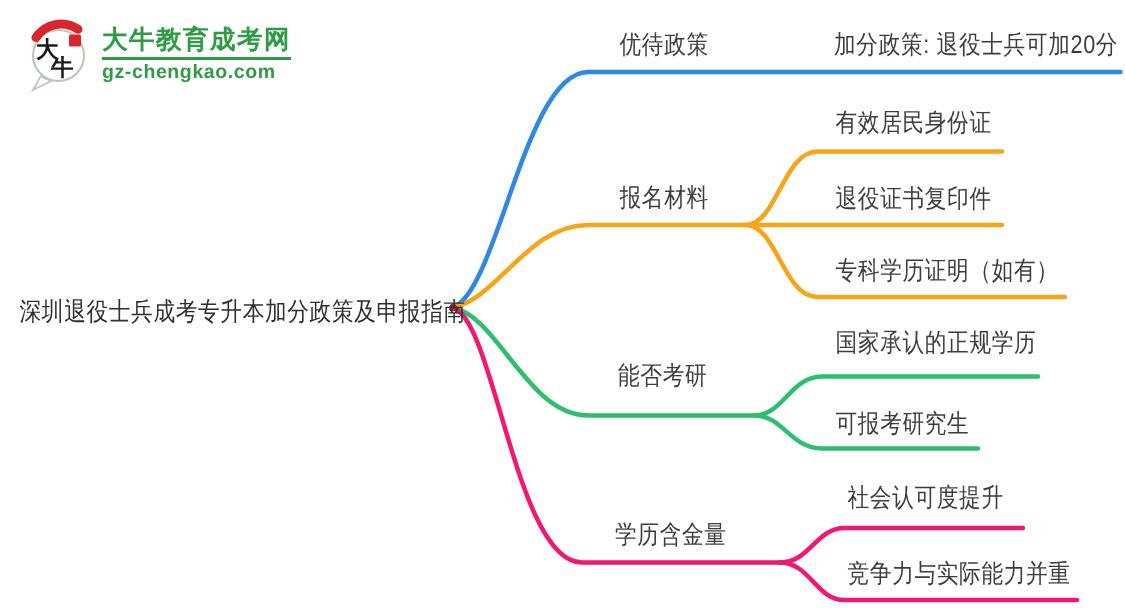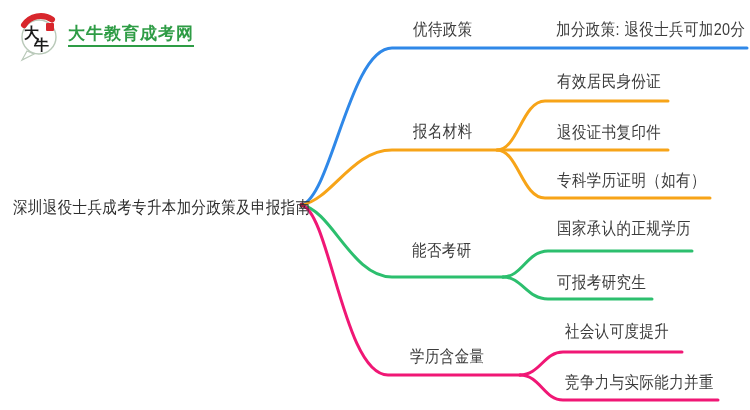--- a/index.html
+++ b/index.html
@@ -56,20 +56,21 @@
       <path d="M11,41 L6,50 L18,44 Z" fill="#ffffff" stroke="#b9c9b9" stroke-width="1.2"></path>
       <circle cx="23" cy="27" r="17" fill="#ffffff" stroke="#b9c9b9" stroke-width="1.4"></circle>
       <path d="M8,15 A20,20 0 0 1 36,9.5" fill="none" stroke="#d8262c" stroke-width="6" stroke-linecap="round"></path>
       <rect x="30" y="13" width="8" height="8" rx="1" fill="#d8262c"></rect>
       <text x="8" y="28" font-size="15" font-weight="bold" fill="#1a1a1a" font-family="&quot;Liberation Serif&quot;,&quot;DejaVu Serif&quot;,serif">大</text>
       <text x="18" y="40" font-size="15" font-weight="bold" fill="#1a1a1a" font-family="&quot;Liberation Serif&quot;,&quot;DejaVu Serif&quot;,serif">牛</text>
     </svg>
     <div class="logo-text">
       <span class="logo-name">大牛教育成考网</span>
       <span class="logo-divider"></span>
+      <span class="logo-url">gz-chengkao.com</span>
     </div>
   </div>
 
   <div class="label root-label" style="left:13px;top:199px;">深圳退役士兵成考专升本加分政策及申报指南</div>
 
   <div class="label" style="left:413px;top:21px;">优待政策</div>
   <div class="label" style="left:556px;top:21px;">加分政策: 退役士兵可加20分</div>
 
   <div class="label" style="left:413px;top:123px;">报名材料</div>
   <div class="label" style="left:557px;top:73px;">有效居民身份证</div>

